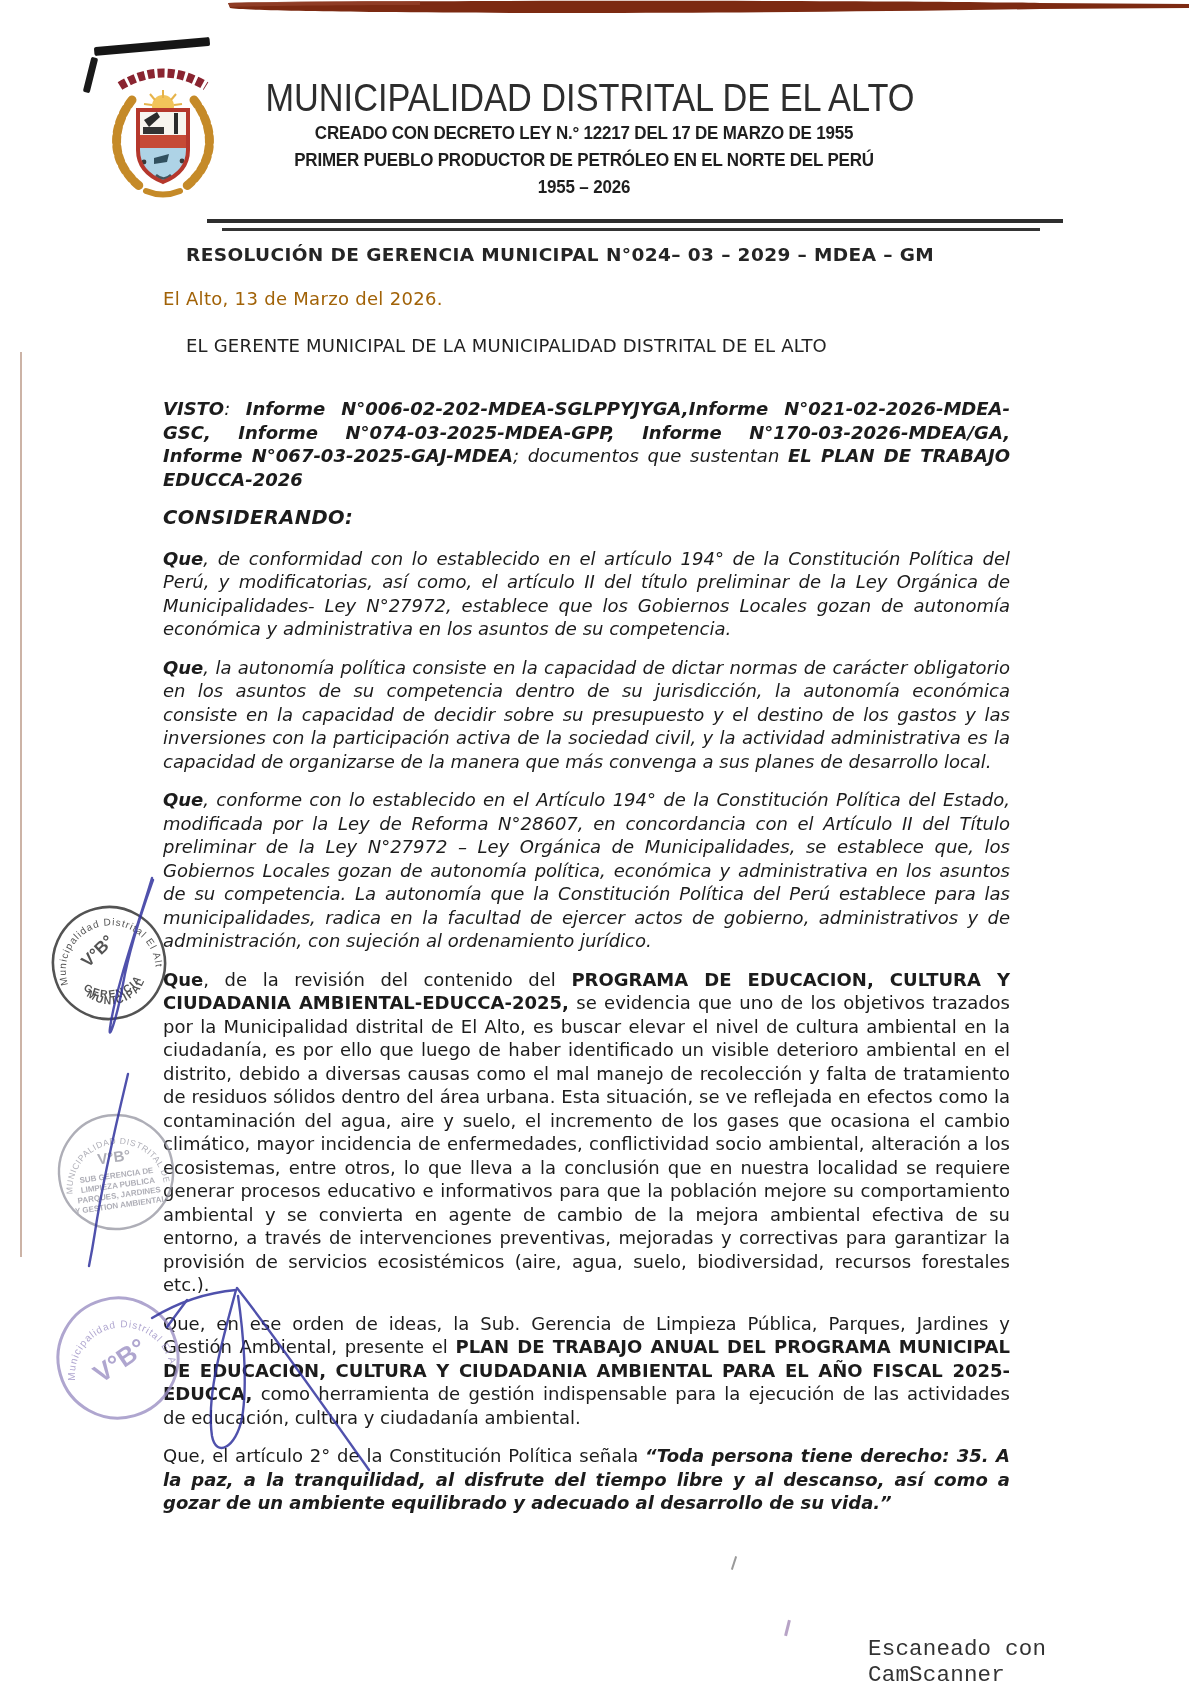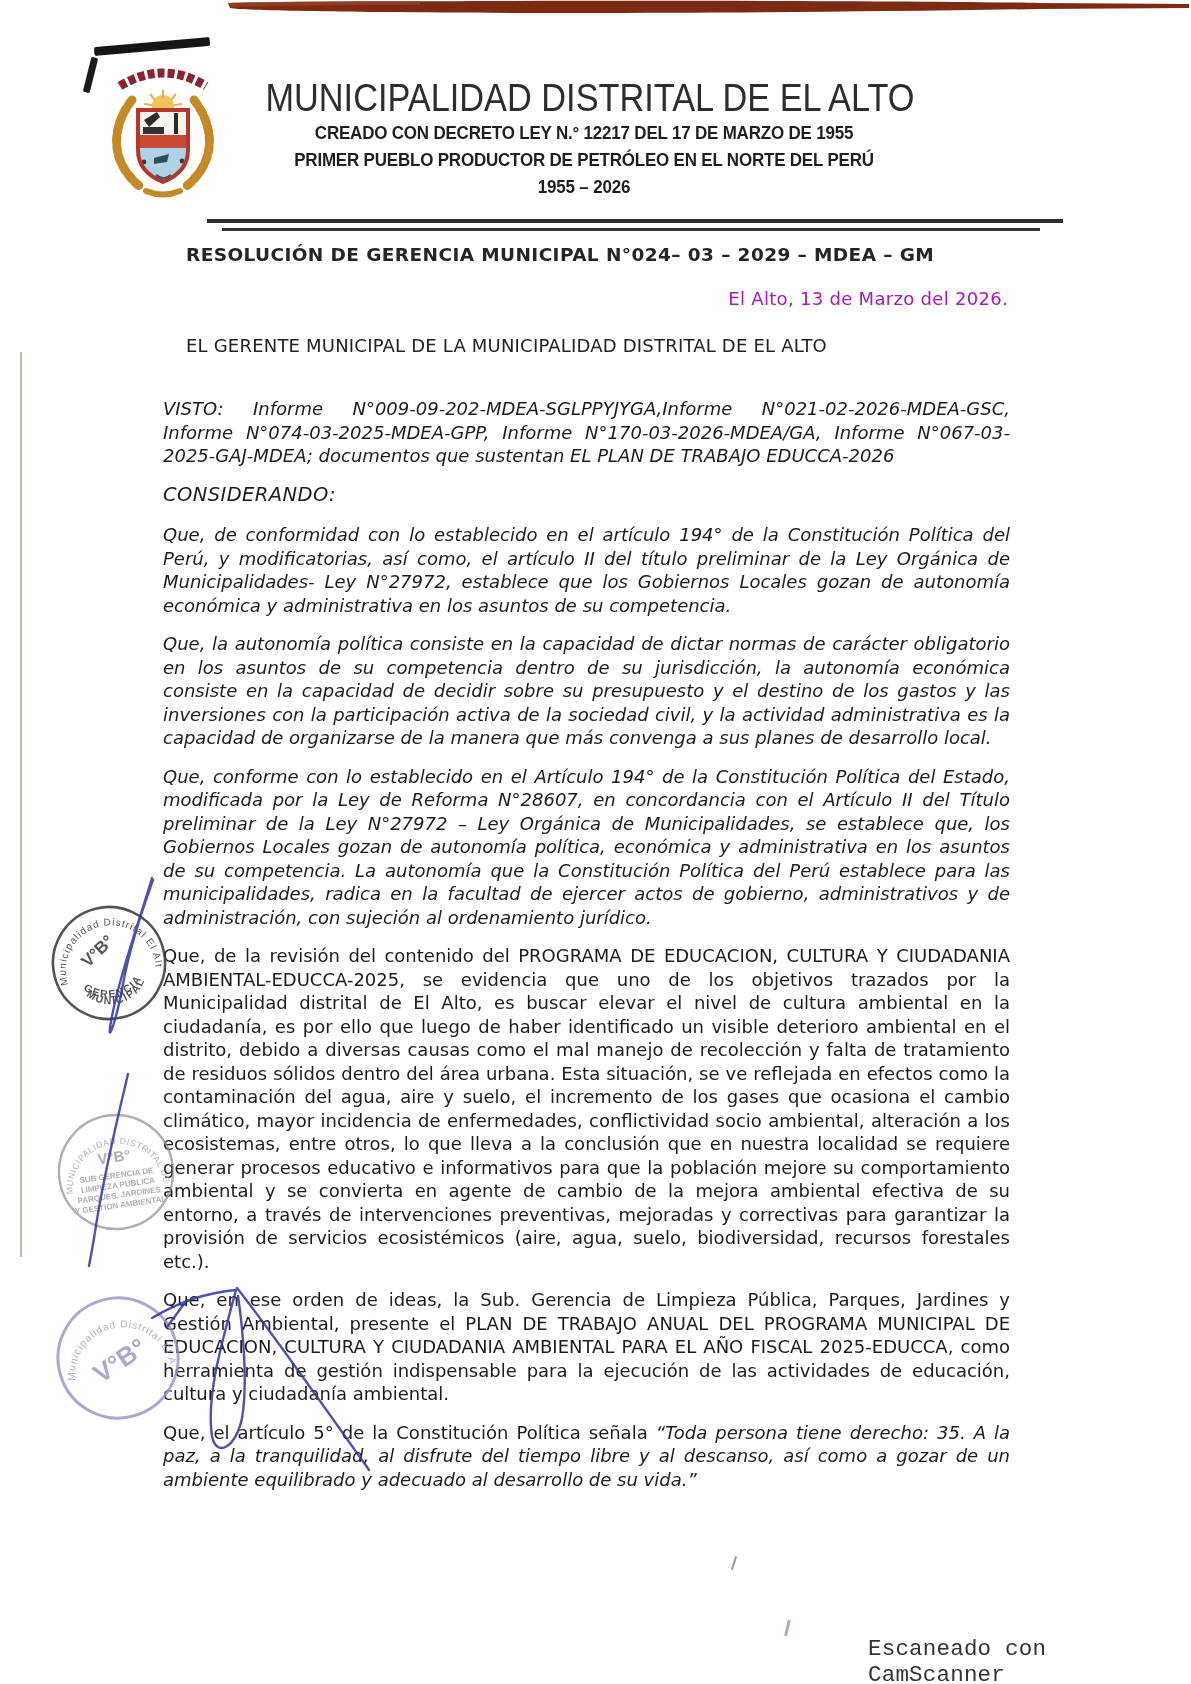--- a/index.html
+++ b/index.html
@@ -30,32 +30,32 @@
     color:#1f1f1f;line-height:27px;letter-spacing:-.2px;transform:scaleX(.97);transform-origin:center;
   }
   .rule-1{left:207px;top:219px;width:856px;height:4px;background:#2e2e2e;}
   .rule-2{left:222px;top:228px;width:818px;height:3px;background:#343434;}
 
   
   .doc-title{
     left:186px;top:244px;font-weight:700;font-size:18.5px;letter-spacing:.4px;color:#252525;
   }
   .doc-date{
-    left:163px;top:288px;width:845px;text-align:right;font-size:18px;color:#a21caf;letter-spacing:.3px;
+    left:163px;top:288px;width:845px;text-align:left;font-size:18px;color:#a16207;letter-spacing:.3px;
   }
   .doc-issuer{
     left:186px;top:335px;font-weight:400;font-size:18px;letter-spacing:.2px;color:#222;
   }
 
   
   .doc-body{left:163px;top:397px;width:847px;}
   .doc-body p{margin:0 0 15px 0;text-align:justify;font-size:18px;line-height:23.5px;color:#1c1c1c;}
   .doc-body p.italic{font-style:italic;}
   .doc-body p.label{font-size:19.5px;letter-spacing:.4px;margin-bottom:17px;}
-  .doc-body .b{font-weight:400;}
+  .doc-body .b{font-weight:700;}
 
   
   .stamp{position:absolute;opacity:.88;}
   .stamp text{font-family:"Liberation Sans",sans-serif;}
 
   
   .sig-layer{left:0;top:0;pointer-events:none;}
 
   
   .scan-footer{
@@ -122,28 +122,28 @@
 </div>
 
 <div class="abs rule-1"></div>
 <div class="abs rule-2"></div>
 
 <div class="abs doc-title">RESOLUCIÓN DE GERENCIA MUNICIPAL N°024– 03 – 2029 – MDEA – GM</div>
 <div class="abs doc-date">El Alto, 13 de Marzo del 2026.</div>
 <div class="abs doc-issuer">EL GERENTE MUNICIPAL DE LA MUNICIPALIDAD DISTRITAL DE EL ALTO</div>
 
 <div class="abs doc-body">
-    <p class="italic"><span class="b">VISTO</span><span>: </span><span class="b">Informe N°009-09-202-MDEA-SGLPPYJYGA,Informe N°021-02-2026-MDEA-GSC, Informe N°074-03-2025-MDEA-GPP, Informe N°170-03-2026-MDEA/GA, Informe N°067-03-2025-GAJ-MDEA</span><span>; documentos que sustentan </span><span class="b">EL PLAN DE TRABAJO EDUCCA-2026</span></p>
+    <p class="italic"><span class="b">VISTO</span><span>: </span><span class="b">Informe N°006-02-202-MDEA-SGLPPYJYGA,Informe N°021-02-2026-MDEA-GSC, Informe N°074-03-2025-MDEA-GPP, Informe N°170-03-2026-MDEA/GA, Informe N°067-03-2025-GAJ-MDEA</span><span>; documentos que sustentan </span><span class="b">EL PLAN DE TRABAJO EDUCCA-2026</span></p>
     <p class="italic label"><span class="b">CONSIDERANDO:</span></p>
     <p class="italic"><span class="b">Que</span><span>, de conformidad con lo establecido en el artículo 194° de la Constitución Política del Perú, y modificatorias, así como, el artículo II del título preliminar de la Ley Orgánica de Municipalidades- Ley N°27972, establece que los Gobiernos Locales gozan de autonomía económica y administrativa en los asuntos de su competencia.</span></p>
     <p class="italic"><span class="b">Que</span><span>, la autonomía política consiste en la capacidad de dictar normas de carácter obligatorio en los asuntos de su competencia dentro de su jurisdicción, la autonomía económica consiste en la capacidad de decidir sobre su presupuesto y el destino de los gastos y las inversiones con la participación activa de la sociedad civil, y la actividad administrativa es la capacidad de organizarse de la manera que más convenga a sus planes de desarrollo local.</span></p>
     <p class="italic"><span class="b">Que</span><span>, conforme con lo establecido en el Artículo 194° de la Constitución Política del Estado, modificada por la Ley de Reforma N°28607, en concordancia con el Artículo II del Título preliminar de la Ley N°27972 – Ley Orgánica de Municipalidades, se establece que, los Gobiernos Locales gozan de autonomía política, económica y administrativa en los asuntos de su competencia. La autonomía que la Constitución Política del Perú establece para las municipalidades, radica en la facultad de ejercer actos de gobierno, administrativos y de administración, con sujeción al ordenamiento jurídico.</span></p>
     <p><span class="b">Que</span><span>, de la revisión del contenido del </span><span class="b">PROGRAMA DE EDUCACION, CULTURA Y CIUDADANIA AMBIENTAL-EDUCCA-2025,</span><span> se evidencia que uno de los objetivos trazados por la Municipalidad distrital de El Alto, es buscar elevar el nivel de cultura ambiental en la ciudadanía, es por ello que luego de haber identificado un visible deterioro ambiental en el distrito, debido a diversas causas como el mal manejo de recolección y falta de tratamiento de residuos sólidos dentro del área urbana. Esta situación, se ve reflejada en efectos como la contaminación del agua, aire y suelo, el incremento de los gases que ocasiona el cambio climático, mayor incidencia de enfermedades, conflictividad socio ambiental, alteración a los ecosistemas, entre otros, lo que lleva a la conclusión que en nuestra localidad se requiere generar procesos educativo e informativos para que la población mejore su comportamiento  ambiental y se convierta en agente de cambio de la mejora ambiental efectiva de su entorno, a  través de intervenciones preventivas, mejoradas y correctivas para garantizar la provisión de servicios ecosistémicos (aire, agua, suelo, biodiversidad, recursos forestales etc.).</span></p>
     <p><span>Que, en ese orden de ideas, la Sub. Gerencia de Limpieza Pública, Parques, Jardines y Gestión Ambiental, presente el </span><span class="b">PLAN DE TRABAJO ANUAL DEL PROGRAMA MUNICIPAL DE EDUCACION, CULTURA Y CIUDADANIA AMBIENTAL PARA EL AÑO FISCAL 2025-EDUCCA,</span><span> como herramienta de gestión indispensable para la ejecución de las actividades de educación, cultura y ciudadanía ambiental.</span></p>
-    <p><span>Que, el artículo 5° de la Constitución Política señala </span><span class="b" style="font-style: italic;">“Toda persona tiene derecho: 35. A la paz, a la tranquilidad, al disfrute del tiempo libre y al descanso, así como a gozar de un ambiente equilibrado y adecuado al desarrollo de su vida.”</span></p>
+    <p><span>Que, el artículo 2° de la Constitución Política señala </span><span class="b" style="font-style: italic;">“Toda persona tiene derecho: 35. A la paz, a la tranquilidad, al disfrute del tiempo libre y al descanso, así como a gozar de un ambiente equilibrado y adecuado al desarrollo de su vida.”</span></p>
   </div>
 
 <svg class="stamp" style="left:44px;top:898px;transform:rotate(-14deg);" width="130" height="130" viewBox="0 0 130 130">
   <defs>
     <path id="s1-outer" d="M 21,82 A 45,45 0 1 1 109,82"></path>
     <path id="s1-inner1" d="M 27,72 A 40,40 0 0 0 103,72"></path>
     <path id="s1-inner2" d="M 31,84 A 37,37 0 0 0 99,84"></path>
   </defs>
   <circle cx="65" cy="65" r="56" fill="none" stroke="#3c3c3c" stroke-width="2.6"></circle>
   <text font-size="10" fill="#3c3c3c" letter-spacing="1">

